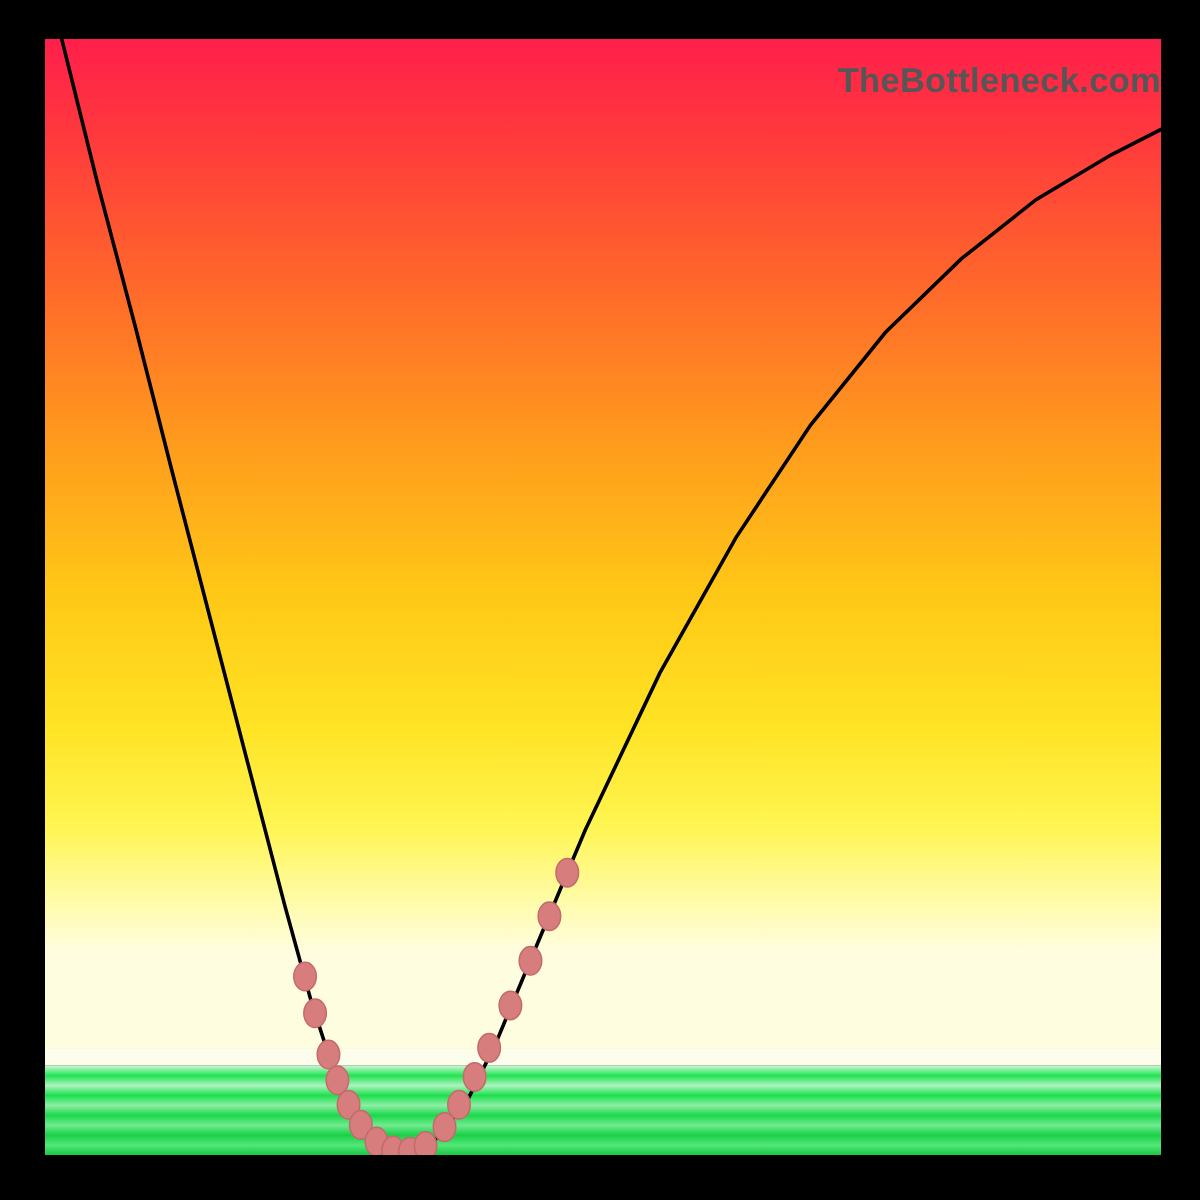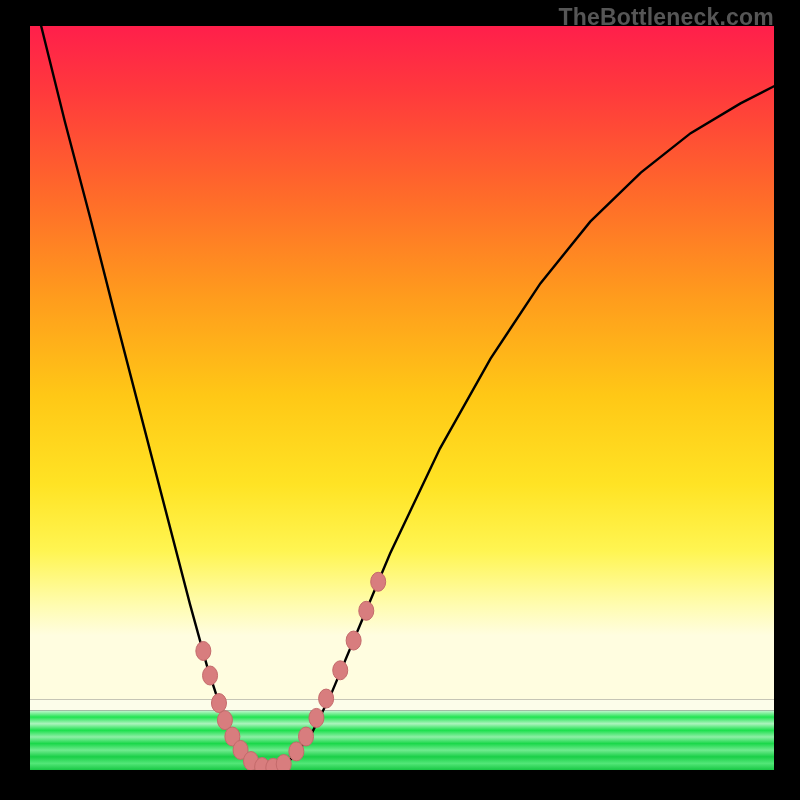--- a/index.html
+++ b/index.html
@@ -19,20 +19,21 @@
   .plot {
     position: absolute;
     box-sizing: border-box;
   }
   .watermark {
     position: absolute;
     font-weight: 700;
     color: #565656;
     letter-spacing: 0.2px;
     white-space: nowrap;
+    margin-top: 36px;
   }
   svg { display: block; }
 </style>
 </head>
 <body>
 
 <div class="frame">
   <div class="plot" id="plot" style="left: 30px; top: 26px; width: 744px; height: 744px;">
       <svg width="744" height="744" viewBox="0 0 744 744">
         <defs>

